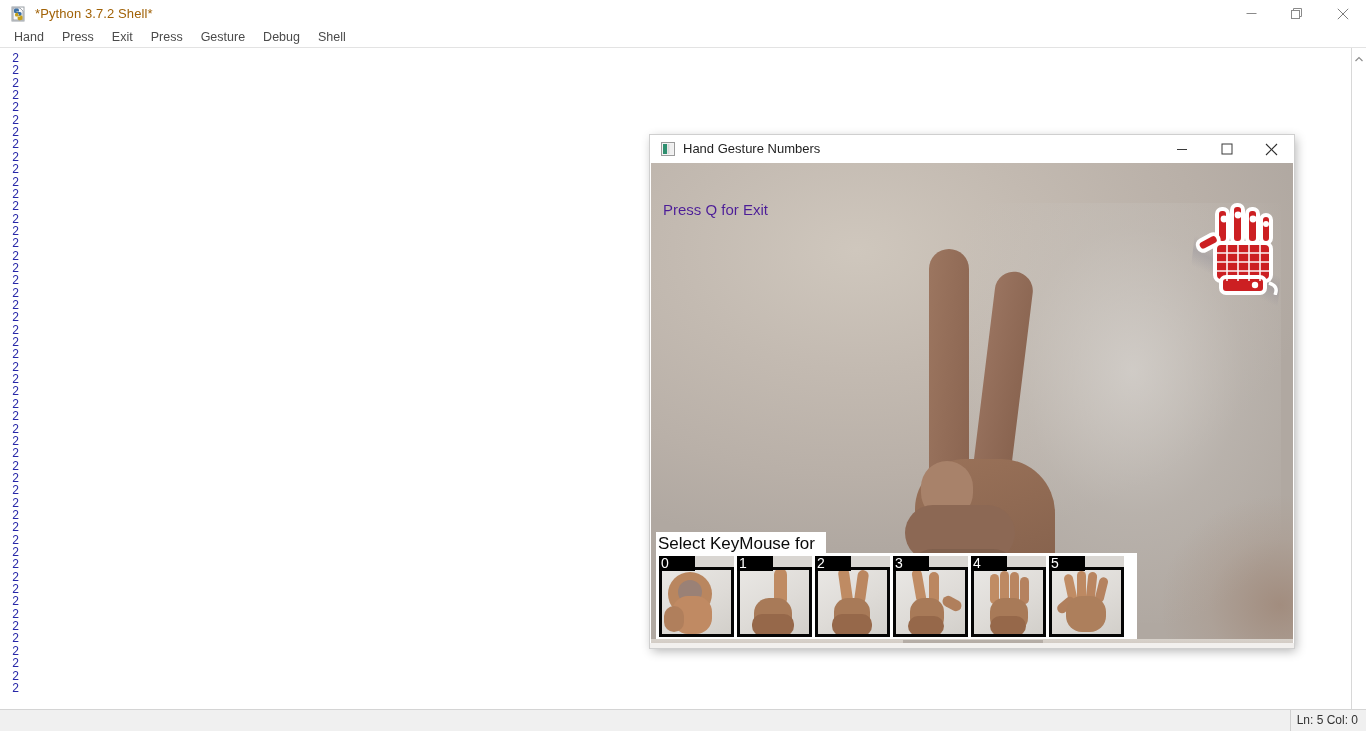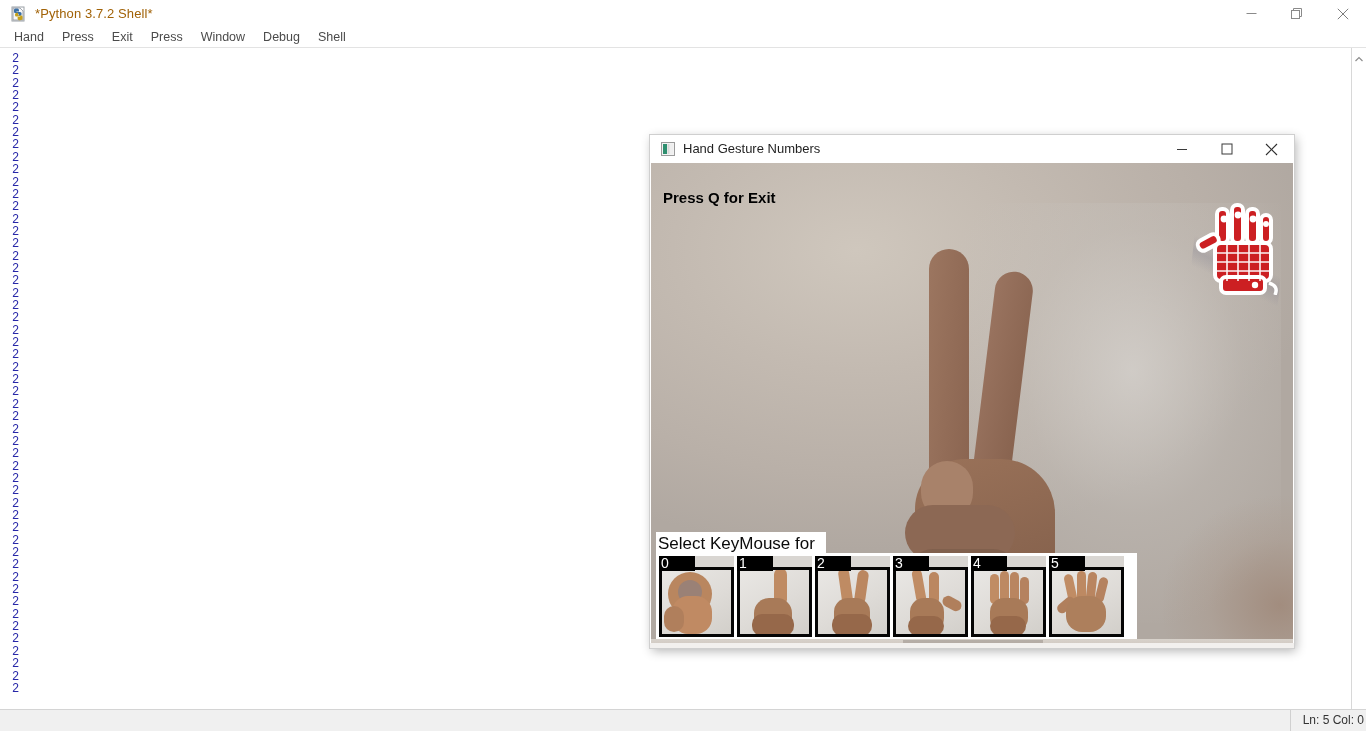--- a/index.html
+++ b/index.html
@@ -62,21 +62,21 @@
   .vscroll .arrow-up{
     position:absolute;left:2px;top:3px;width:10px;height:10px;
   }
 
   
   .idle-status{
     position:absolute;left:0;bottom:0;width:1366px;height:21px;
     background:#f0f0f0;border-top:1px solid #d4d4d4;
   }
   .status-text{
-    position:absolute;right:2px;top:3px;
+    position:absolute;right:8px;top:3px;
     font-size:12px;color:#333;white-space:nowrap;
   }
   .status-grip{
     position:absolute;left:1290px;top:0px;width:1px;height:21px;background:#d0d0d0;
   }
 
   
   .cv-window{
     position:absolute;left:650px;top:135px;width:644px;height:513px;
     background:#ffffff;
@@ -113,22 +113,22 @@
     position:absolute;left:540px;top:48px;width:90px;height:120px;
     background:linear-gradient(200deg, rgba(130,130,145,0.0) 40%, rgba(120,120,140,0.25) 50%, rgba(130,130,145,0.0) 60%);
     transform:rotate(6deg);
   }
   .cam-shadow-r{
     position:absolute;right:0;top:330px;width:130px;height:160px;
     background:radial-gradient(ellipse 120px 110px at 90% 70%, rgba(150,118,98,0.55) 0%, rgba(160,130,110,0.18) 60%, rgba(160,130,110,0) 100%);
   }
 
   .press-q{
-    position:absolute;left:12px;top:26px;
-    font-size:15px;color:#000000;font-weight:700;white-space:nowrap;
+    position:absolute;left:12px;top:38px;
+    font-size:15px;color:#4c1d95;font-weight:400;white-space:nowrap;
     text-shadow:0 0 1px rgba(255,255,255,0.25);
   }
 
   .logo{
     position:absolute;right:12px;top:40px;width:92px;height:92px;
   }
 
   
   .hand{
     position:absolute;left:236px;top:86px;width:180px;height:400px;
@@ -221,21 +221,21 @@
         </svg>
       </div>
     </div>
   </div>
 
   <div class="idle-menubar">
     <span class="menu-item">Hand</span>
     <span class="menu-item">Press</span>
     <span class="menu-item">Exit</span>
     <span class="menu-item">Press</span>
-    <span class="menu-item">Window</span>
+    <span class="menu-item">Gesture</span>
     <span class="menu-item">Debug</span>
     <span class="menu-item">Shell</span>
   </div>
 
   <div class="idle-leftrule"></div>
   <div class="idle-text-area" id="shell-output">
       <div class="out-line" style="top: 5px;">2</div>
       <div class="out-line" style="top: 17.35px;">2</div>
       <div class="out-line" style="top: 29.7px;">2</div>
       <div class="out-line" style="top: 42.05px;">2</div>

